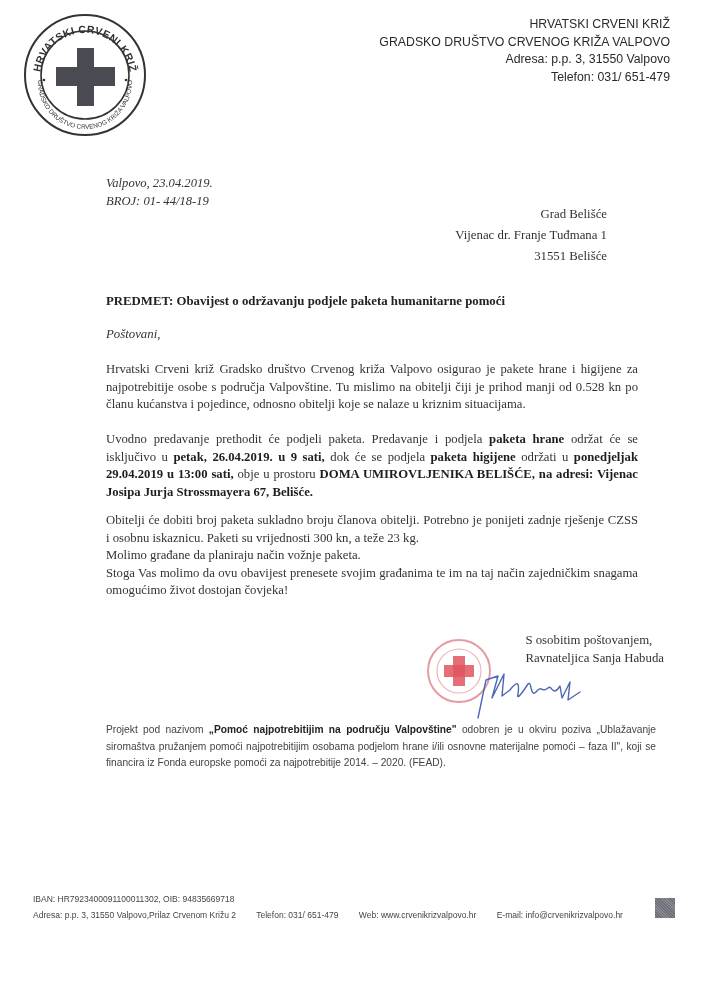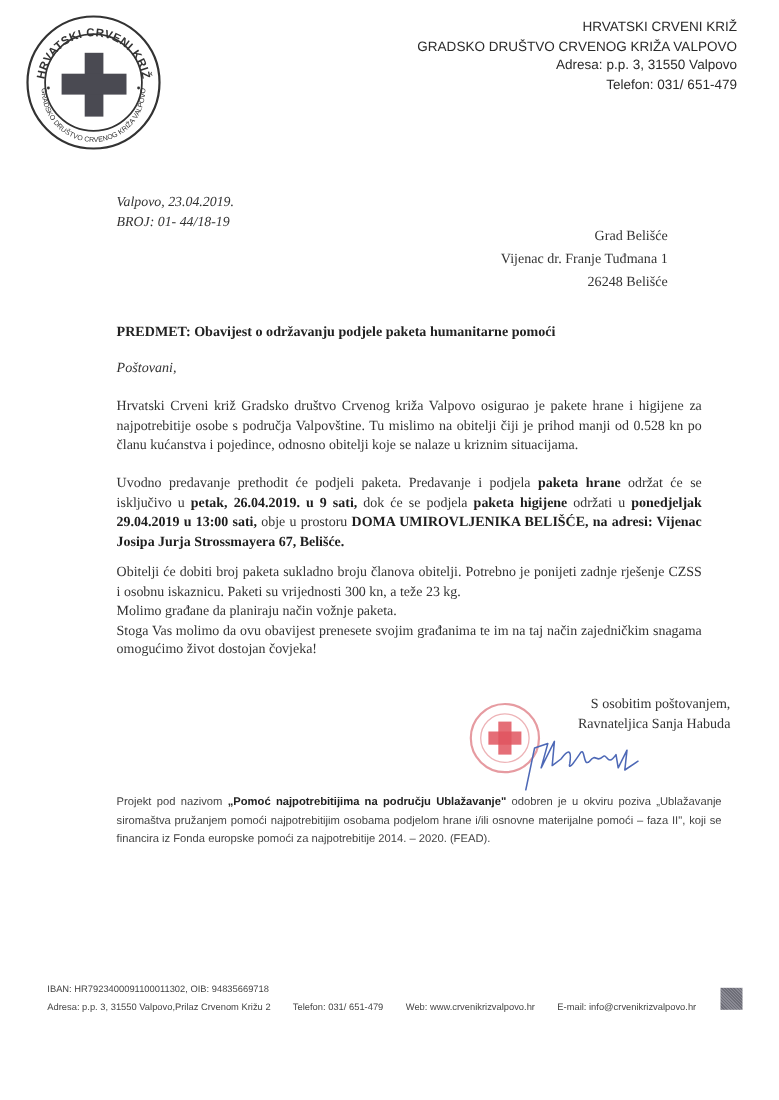--- a/index.html
+++ b/index.html
@@ -24,30 +24,30 @@
   #subject { left: 106px; top: 294px; font-size: 12.8px; font-weight: bold; color: #222; }
   #greeting { left: 106px; top: 327px; font-size: 12.8px; color: #333; font-style: italic; }
 
   .para { left: 106px; width: 532px; font-size: 12.7px; line-height: 17.6px; color: #333; text-align: justify; }
   .para b { color: #1e1e1e; }
   #p1 { top: 361px; }
   #p2 { top: 431px; }
   #p3 { top: 512px; }
 
   
-  #sign { right: 44px; top: 631px; text-align: right; font-size: 12.8px; line-height: 18px; color: #333; }
+  #sign { right: 44px; top: 631px; text-align: left; font-size: 12.8px; line-height: 18px; color: #333; }
   #stamp { left: 426px; top: 638px; width: 66px; height: 66px; }
   #signature { left: 476px; top: 668px; width: 130px; height: 52px; }
 
   
   #project { left: 106px; top: 722px; width: 550px; font-size: 10.2px; line-height: 16.5px; color: #444; text-align: justify; }
   #project b { color: #222; }
 
   
-  #footer { left: 43px; top: 892px; font-size: 8.5px; line-height: 15.5px; color: #444; }
+  #footer { left: 33px; top: 892px; font-size: 8.5px; line-height: 15.5px; color: #444; }
   #footer .row2 span { margin-right: 18px; }
   #qr { left: 655px; top: 898px; width: 20px; height: 20px; background: repeating-linear-gradient(45deg,#6e6e78 0 1px,#8a8a94 1px 2px); }
 </style>
 </head>
 <body>
 
 <div id="logo" class="abs">
   <svg width="126" height="126" viewBox="0 0 126 126">
     <circle cx="63" cy="63" r="60" fill="none" stroke="#333" stroke-width="2"></circle>
     <circle cx="63" cy="63" r="44" fill="none" stroke="#333" stroke-width="1.6"></circle>
@@ -76,21 +76,21 @@
 </div>
 
 <div id="meta" class="abs serif">
   <div>Valpovo, 23.04.2019.</div>
   <div>BROJ: 01- 44/18-19</div>
 </div>
 
 <div id="recip" class="abs serif">
   <div>Grad Belišće</div>
   <div>Vijenac dr. Franje Tuđmana 1</div>
-  <div>26248 Belišće</div>
+  <div>31551 Belišće</div>
 </div>
 
 <div id="subject" class="abs serif">PREDMET: Obavijest o održavanju podjele paketa humanitarne pomoći</div>
 <div id="greeting" class="abs serif">Poštovani,</div>
 
 <div id="p1" class="abs serif para">Hrvatski Crveni križ Gradsko društvo Crvenog križa Valpovo osigurao je pakete hrane i higijene za najpotrebitije osobe s područja Valpovštine. Tu mislimo na obitelji čiji je prihod manji od 0.528 kn po članu kućanstva i pojedince, odnosno obitelji koje se nalaze u kriznim situacijama.</div>
 
 <div id="p2" class="abs serif para"><span>Uvodno predavanje prethodit će podjeli paketa. Predavanje i podjela </span><b>paketa hrane</b><span> održat će se isključivo u </span><b>petak, 26.04.2019. u 9 sati,</b><span> dok će se podjela </span><b>paketa higijene</b><span> održati u </span><b>ponedjeljak 29.04.2019 u 13:00 sati,</b><span> obje u prostoru </span><b>DOMA UMIROVLJENIKA BELIŠĆE, na adresi: Vijenac Josipa Jurja Strossmayera 67, Belišće.</b></div>
 
 <div id="p3" class="abs serif para">
@@ -112,21 +112,21 @@
   <svg width="130" height="52" viewBox="0 0 130 52">
     <path d="M2 50 L10 12 L22 8 L16 30 L28 6 L26 28 L34 22 C40 14 44 12 42 26 C40 34 48 22 52 16 C56 12 54 30 60 24 C66 16 66 26 72 20 C76 16 76 30 84 18 L86 30 L94 14 L92 32 L104 24" fill="none" stroke="#4d68b6" stroke-width="1.4" stroke-linecap="round" stroke-linejoin="round"></path>
   </svg>
 </div>
 
 <div id="sign" class="abs serif">
   <div>S osobitim poštovanjem,</div>
   <div>Ravnateljica Sanja Habuda</div>
 </div>
 
-<div id="project" class="abs sans"><span>Projekt pod nazivom </span><b>„Pomoć najpotrebitijima na području Ublažavanje"</b><span> odobren je u okviru poziva „Ublažavanje siromaštva pružanjem pomoći najpotrebitijim osobama podjelom hrane i/ili osnovne materijalne pomoći – faza II", koji se financira iz Fonda europske pomoći za najpotrebitije 2014. – 2020. (FEAD).</span></div>
+<div id="project" class="abs sans"><span>Projekt pod nazivom </span><b>„Pomoć najpotrebitijim na području Valpovštine"</b><span> odobren je u okviru poziva „Ublažavanje siromaštva pružanjem pomoći najpotrebitijim osobama podjelom hrane i/ili osnovne materijalne pomoći – faza II", koji se financira iz Fonda europske pomoći za najpotrebitije 2014. – 2020. (FEAD).</span></div>
 
 <div id="footer" class="abs sans">
   <div>IBAN: HR7923400091100011302, OIB: 94835669718</div>
   <div class="row2">
     <span>Adresa:  p.p. 3,  31550  Valpovo,Prilaz Crvenom Križu 2</span>
     <span>Telefon: 031/ 651-479</span>
     <span>Web: www.crvenikrizvalpovo.hr</span>
     <span>E-mail: info@crvenikrizvalpovo.hr</span>
   </div>
 </div>

